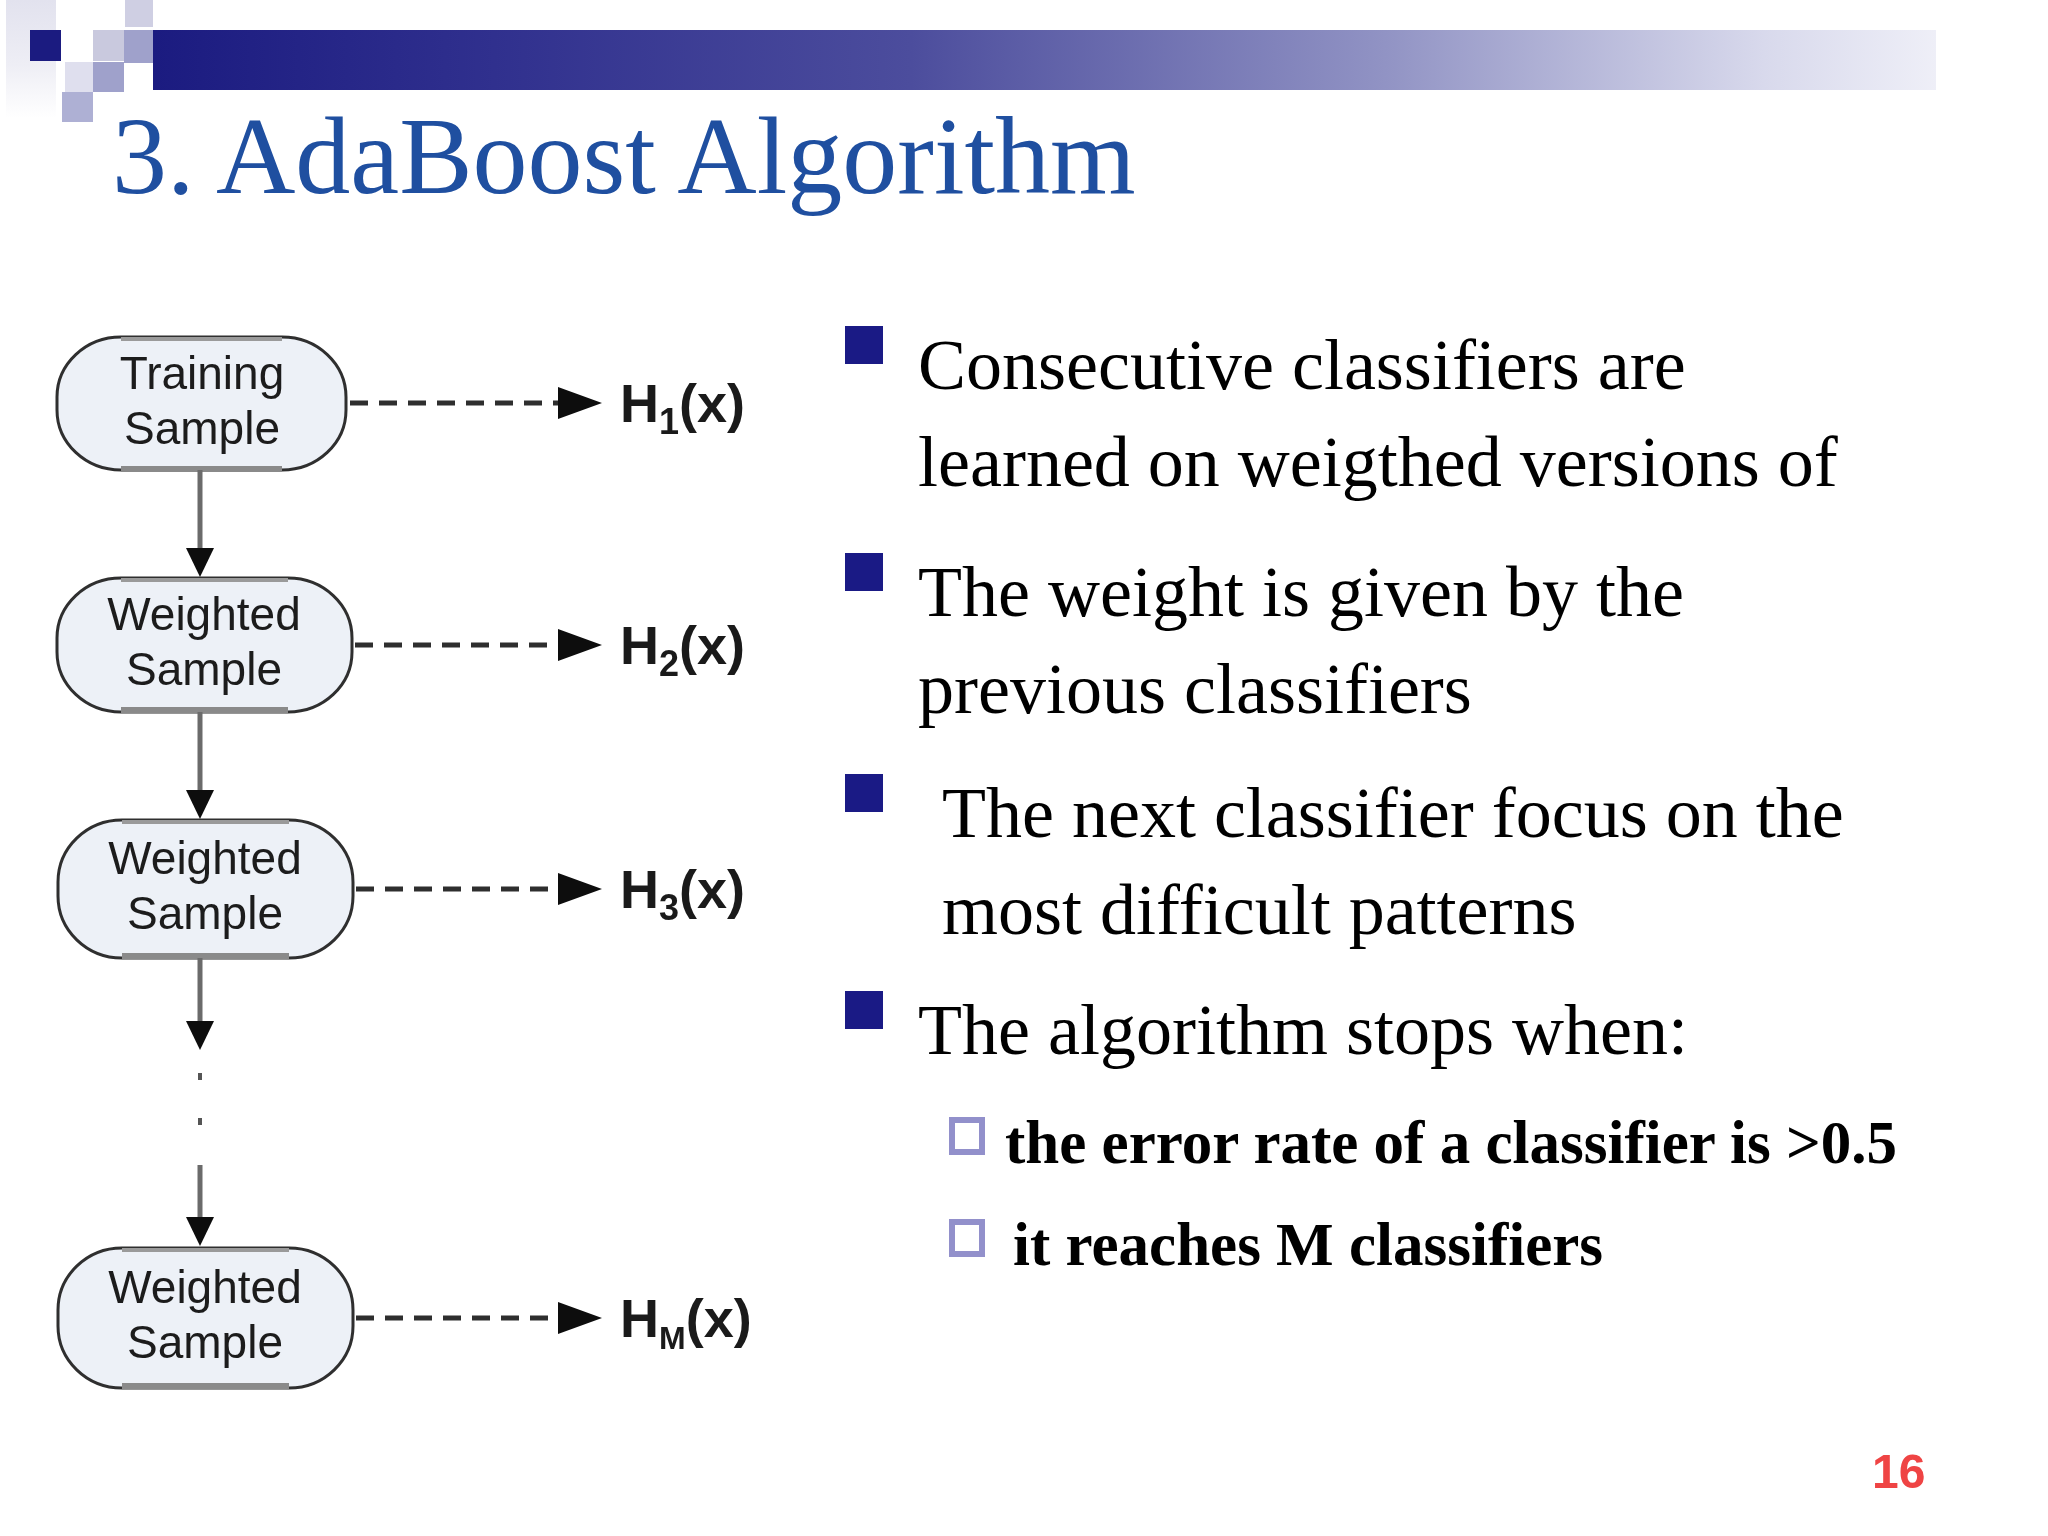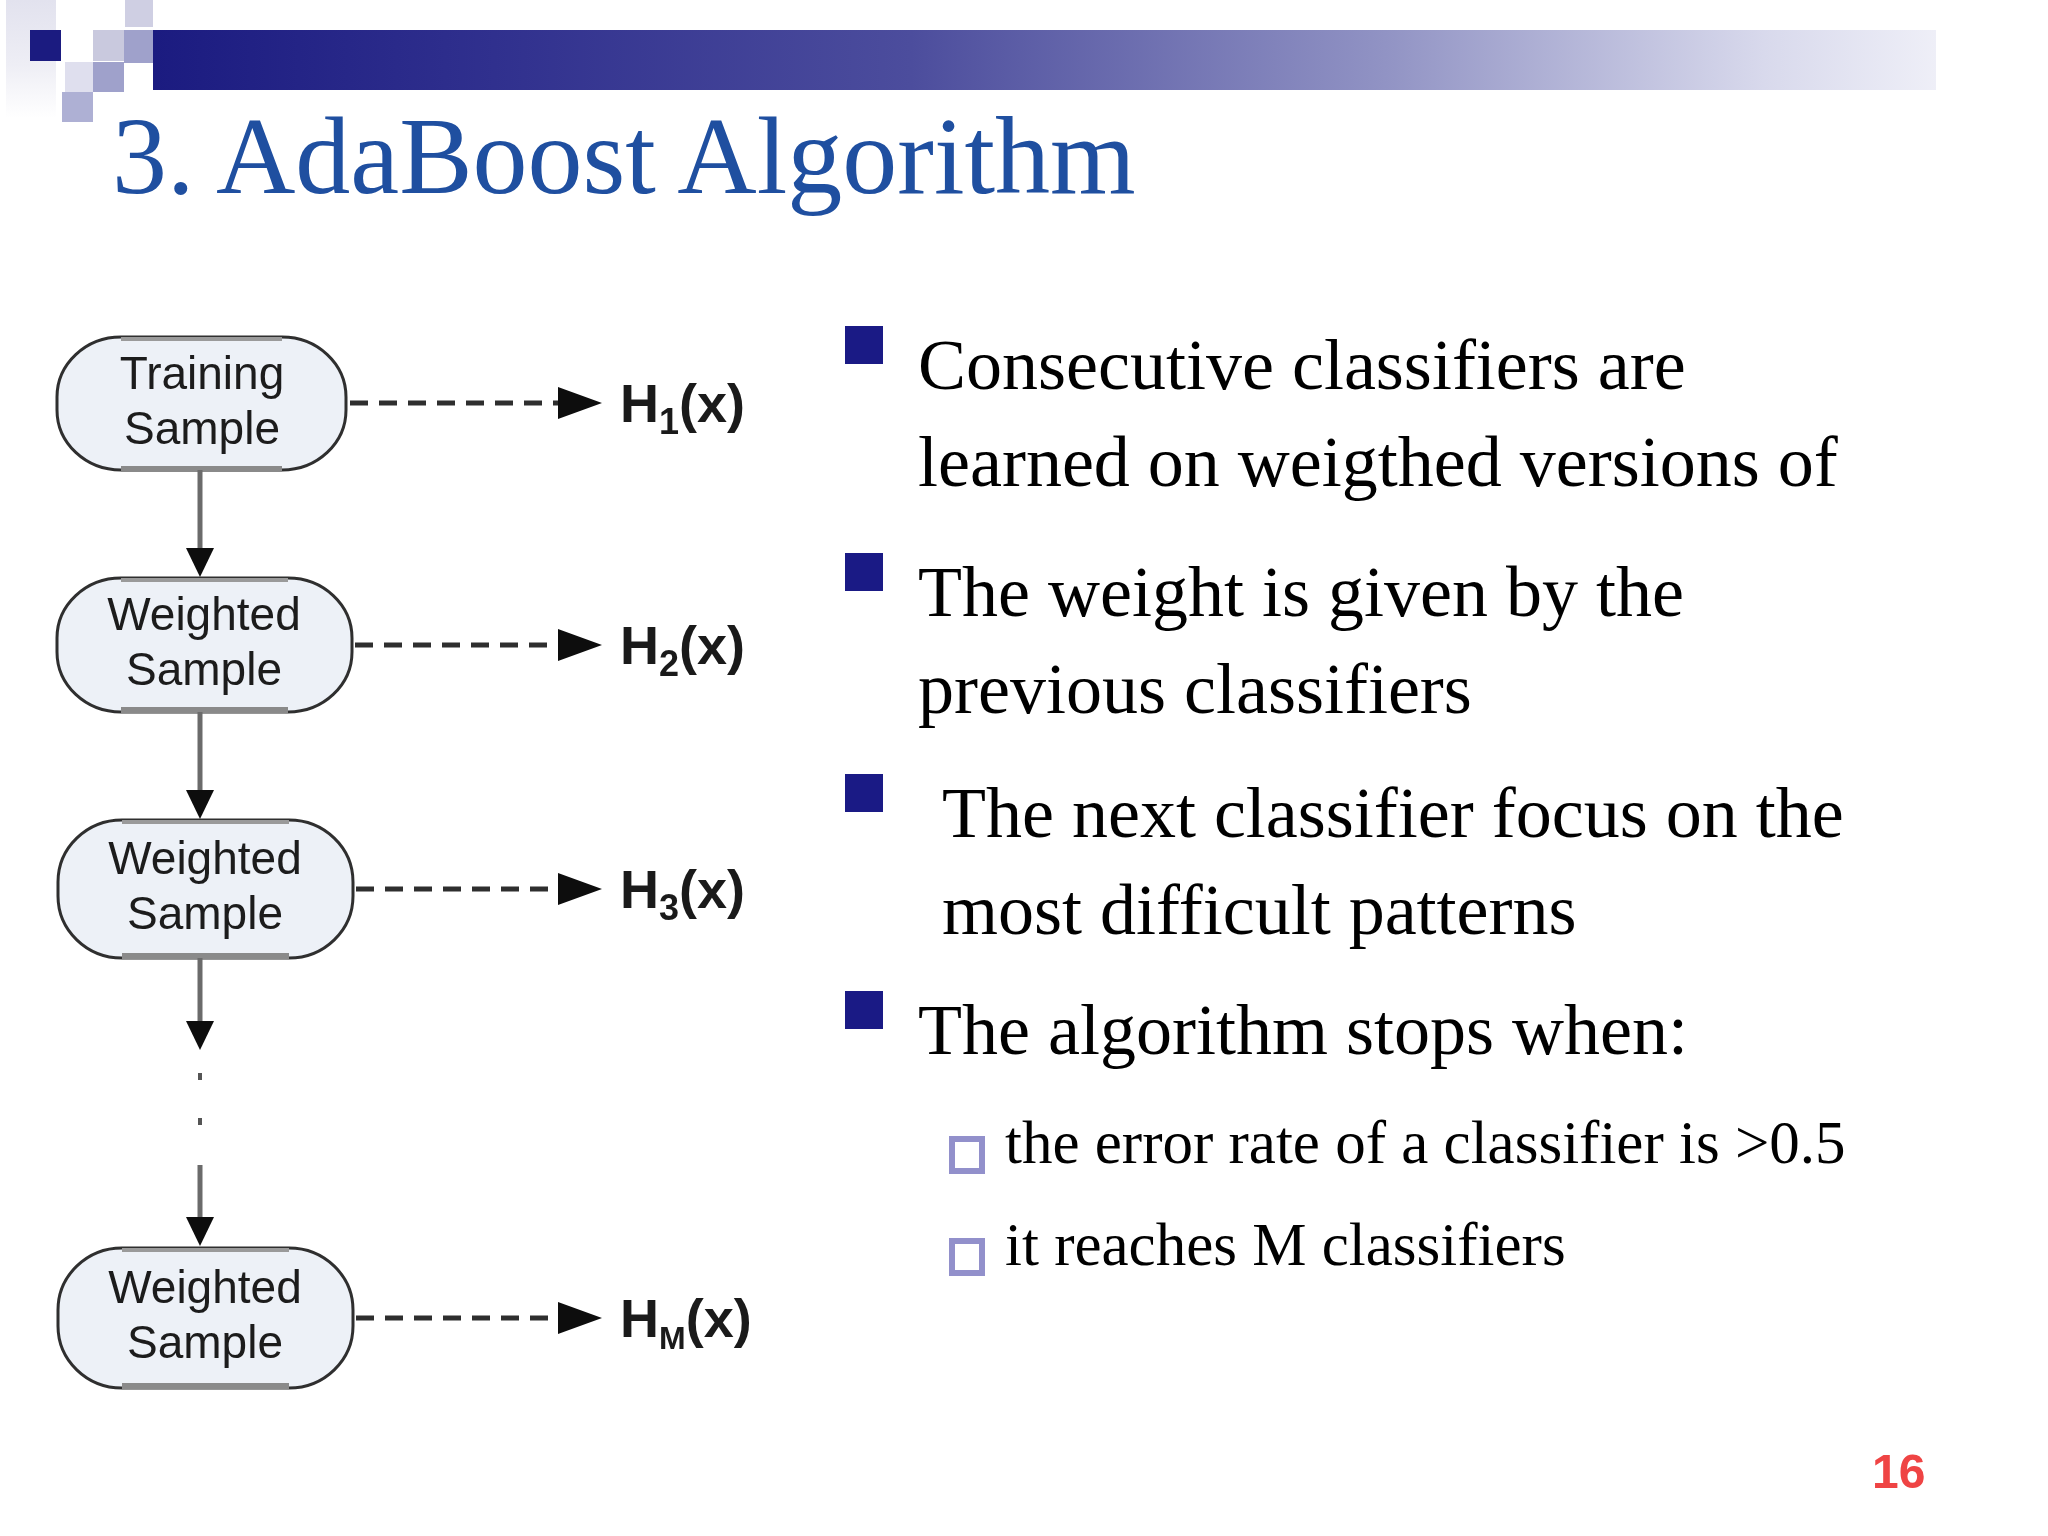--- a/index.html
+++ b/index.html
@@ -69,23 +69,23 @@
     flex: 0 0 auto;
     width: 38px; height: 38px;
     margin: 20px 35px 0 0;
     background: var(--bullet-navy);
   }
   .bullet-text { font-size: 72px; line-height: 97px; margin-top: 11px; }
   .bullet-text span { display: block; white-space: nowrap; }
   .row-2 { margin-top: 22px; }
   .row-3 { margin-top: 16px; gap: 24px; }
   .row-4 { margin-top: 12px; }
-  .sub-row { display: flex; align-items: center; margin-left: 104px; }
+  .sub-row { display: flex; align-items: flex-start; margin-left: 104px; font-weight: bold; }
   .sub-row-1 { margin-top: 14px; }
-  .sub-row-2 { margin-top: 2px; }
+  .sub-row-2 { margin-top: 2px; gap: 8px; }
   .sub-marker {
     flex: 0 0 auto;
     width: 24px; height: 26px;
     border: 6px solid var(--sub-bullet-lavender);
     background: #ffffff;
     margin: 24px 20px 0 0;
   }
   .sub-text { font-size: 61px; line-height: 100px; white-space: nowrap; }
 
   

